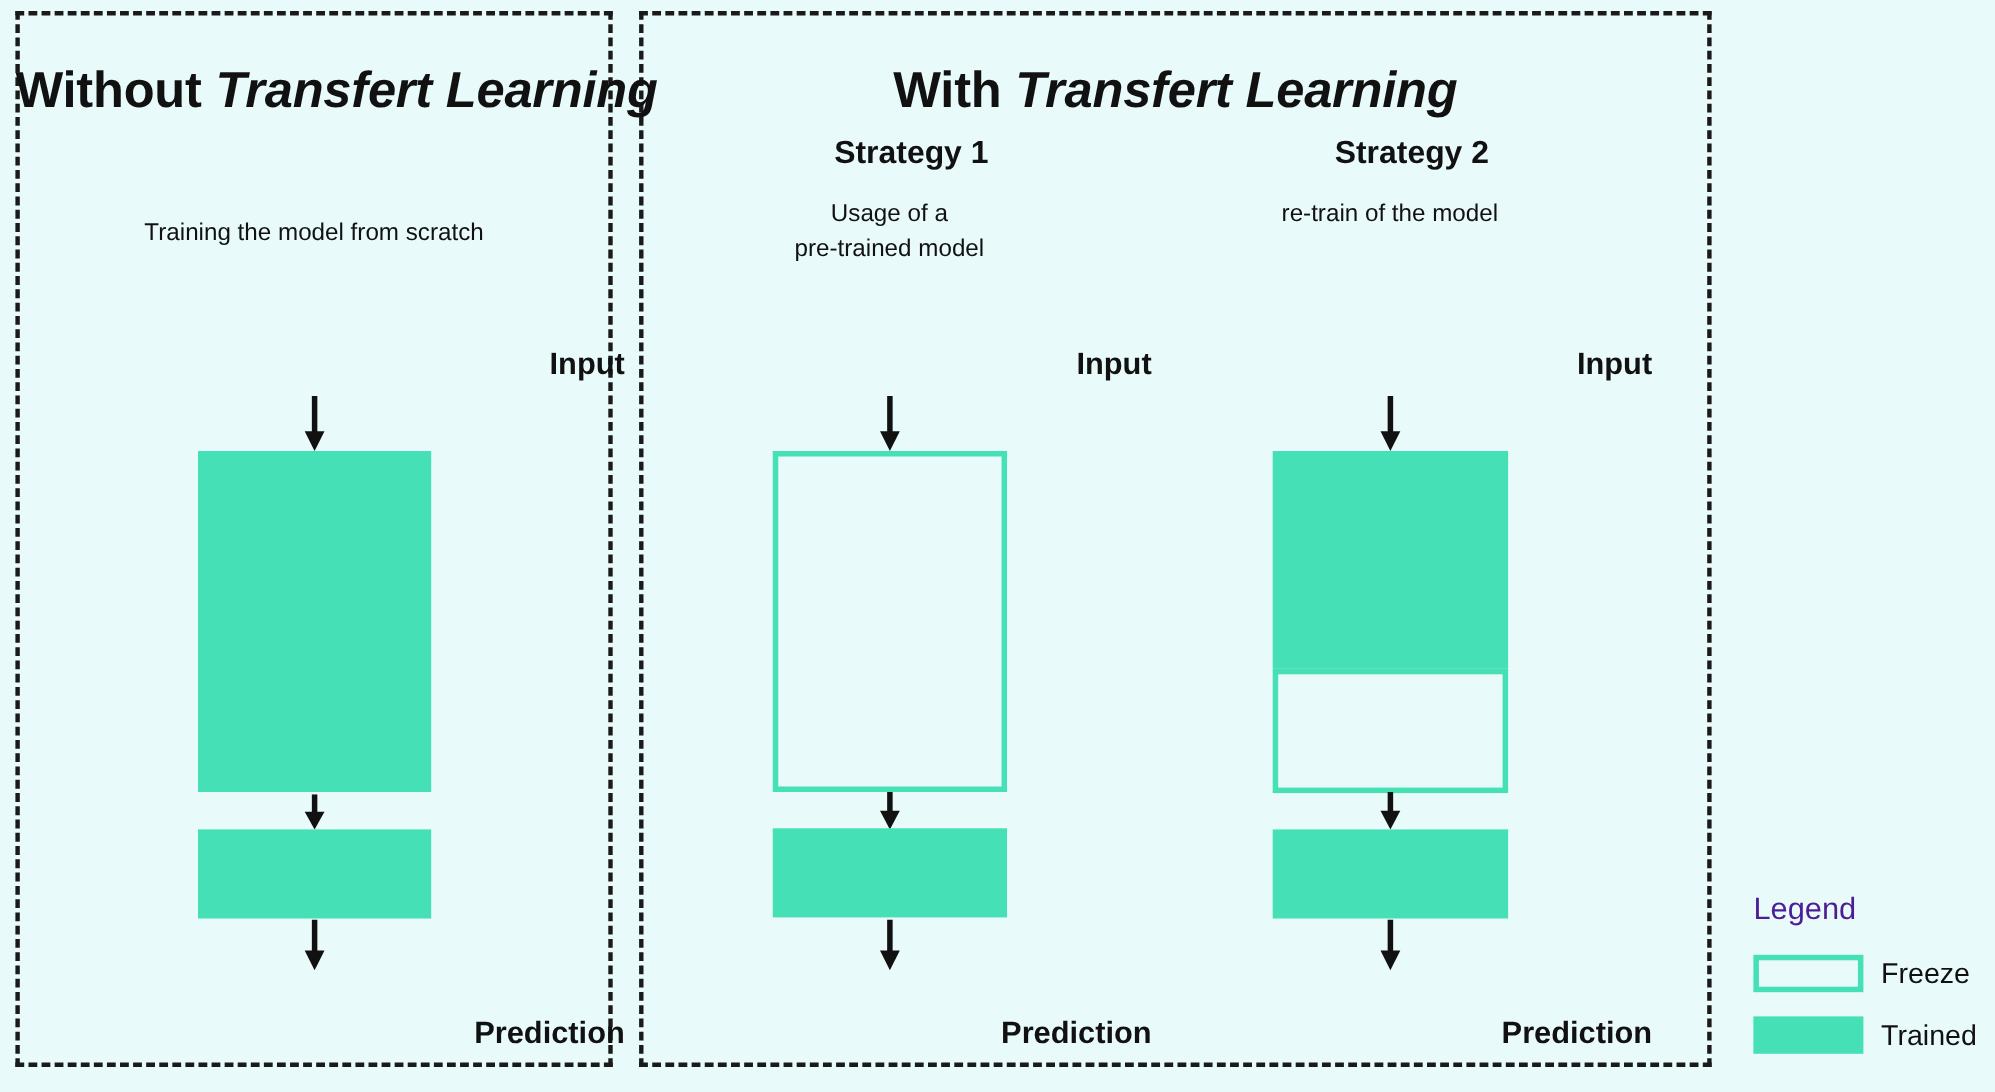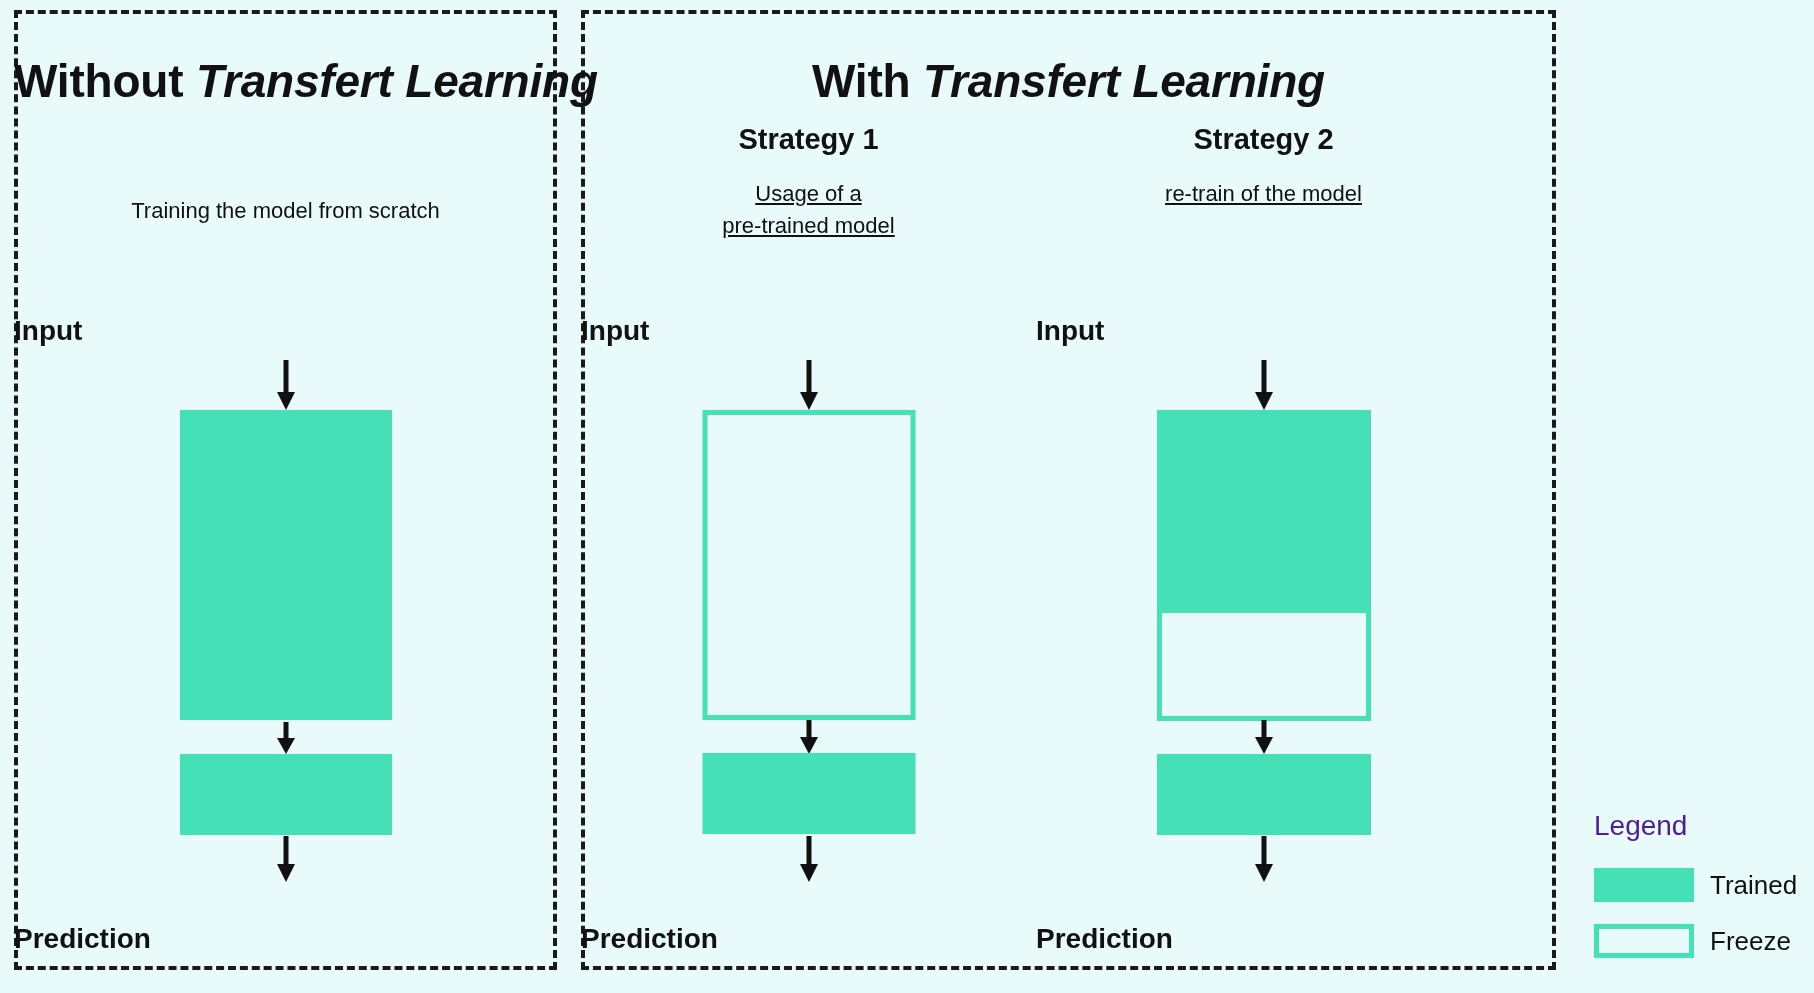--- a/index.html
+++ b/index.html
@@ -78,42 +78,44 @@
 
   .strategy-heading {
     position: absolute;
     top: 123px;
     left: 0;
     width: 100%;
     text-align: center;
     font-size: 29px;
     font-weight: bold;
     white-space: nowrap;
+    padding-left: 20px;
   }
 
   .sub-caption {
     position: absolute;
     left: 0;
     width: 100%;
     text-align: center;
     font-size: 22px;
     font-weight: 400;
     line-height: 1.45;
     color: #111;
   }
   .sub-1 { top: 195px; }
-  .sub-23 { top: 178px; text-decoration: underline; }
+  .sub-23 { top: 178px; }
 
   .io-label {
     position: absolute;
     left: 0;
     width: 100%;
-    text-align: left;
+    text-align: right;
     font-size: 28px;
     font-weight: bold;
+    padding-left: 11px;
   }
   .input-label   { top: 315px; }
   .predict-label { top: 887px; margin-top: 36px; }
 
   
   .arrow {
     position: absolute;
     left: 50%;
     transform: translateX(-50%);
     width: 24px;
@@ -342,23 +344,23 @@
       </svg>
     </div>
 
     <div class="io-label predict-label">Prediction</div>
   </div>
 
   <div class="legend">
     <div class="legend-title">Legend</div>
 
     <div class="legend-row">
+      <div class="legend-swatch swatch-freeze"></div>
+      <div class="legend-label">Freeze</div>
+    </div>
+
+    <div class="legend-row">
       <div class="legend-swatch swatch-trained"></div>
       <div class="legend-label">Trained</div>
     </div>
-
-    <div class="legend-row">
-      <div class="legend-swatch swatch-freeze"></div>
-      <div class="legend-label">Freeze</div>
-    </div>
   </div>
 
 </div>
 
 </body></html>

